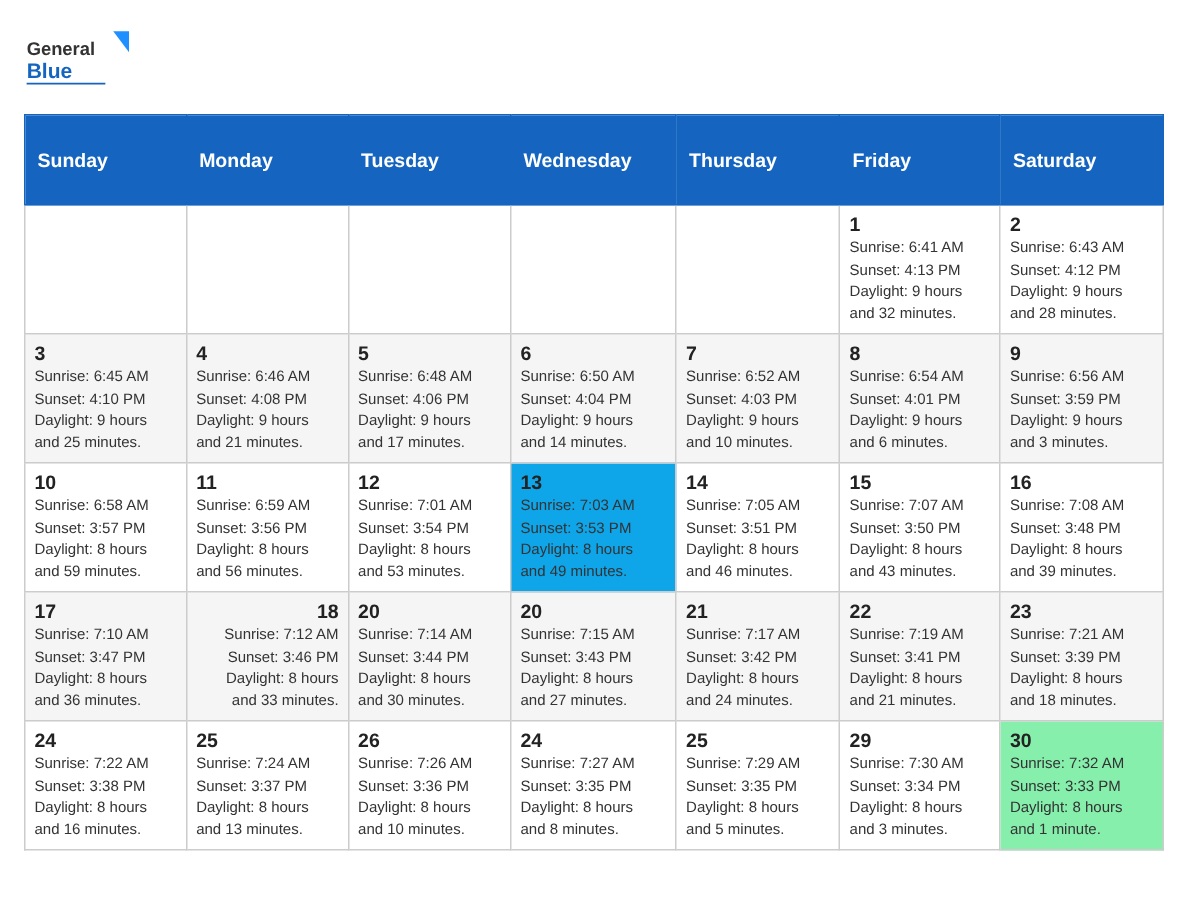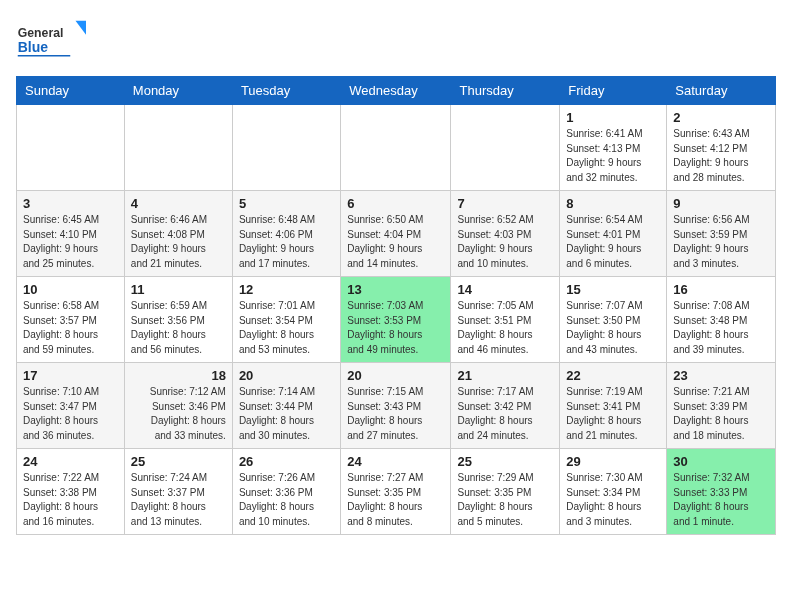--- a/index.html
+++ b/index.html
@@ -35,22 +35,22 @@
       margin-top: 2px;
     }
     .calendar {
       width: 100%;
       border-collapse: collapse;
     }
     .calendar th {
       background: #1565c0;
       color: #fff;
       font-size: 13px;
-      font-weight: normal;
-      padding: 6px 8px;
+      font-weight: bold;
+      padding: 22px 8px;
       text-align: left;
       border: 1px solid #1565c0;
     }
     .calendar td {
       vertical-align: top;
       padding: 5px 6px;
       border: 1px solid #ccc;
       font-size: 11px;
       color: #333;
       width: 113px;
@@ -170,21 +170,21 @@
           <div class="day-info">Sunrise: 6:58 AM<br>Sunset: 3:57 PM<br>Daylight: 8 hours<br>and 59 minutes.</div>
         </td>
         <td style="background: rgb(255, 255, 255);">
           <span class="day-number">11</span>
           <div class="day-info">Sunrise: 6:59 AM<br>Sunset: 3:56 PM<br>Daylight: 8 hours<br>and 56 minutes.</div>
         </td>
         <td style="background: rgb(255, 255, 255);">
           <span class="day-number">12</span>
           <div class="day-info">Sunrise: 7:01 AM<br>Sunset: 3:54 PM<br>Daylight: 8 hours<br>and 53 minutes.</div>
         </td>
-        <td style="background: #86efac;">
+        <td style="background: #0ea5e9;">
           <span class="day-number">13</span>
           <div class="day-info">Sunrise: 7:03 AM<br>Sunset: 3:53 PM<br>Daylight: 8 hours<br>and 49 minutes.</div>
         </td>
         <td style="background: rgb(255, 255, 255);">
           <span class="day-number">14</span>
           <div class="day-info">Sunrise: 7:05 AM<br>Sunset: 3:51 PM<br>Daylight: 8 hours<br>and 46 minutes.</div>
         </td>
         <td style="background: rgb(255, 255, 255);">
           <span class="day-number">15</span>
           <div class="day-info">Sunrise: 7:07 AM<br>Sunset: 3:50 PM<br>Daylight: 8 hours<br>and 43 minutes.</div>

